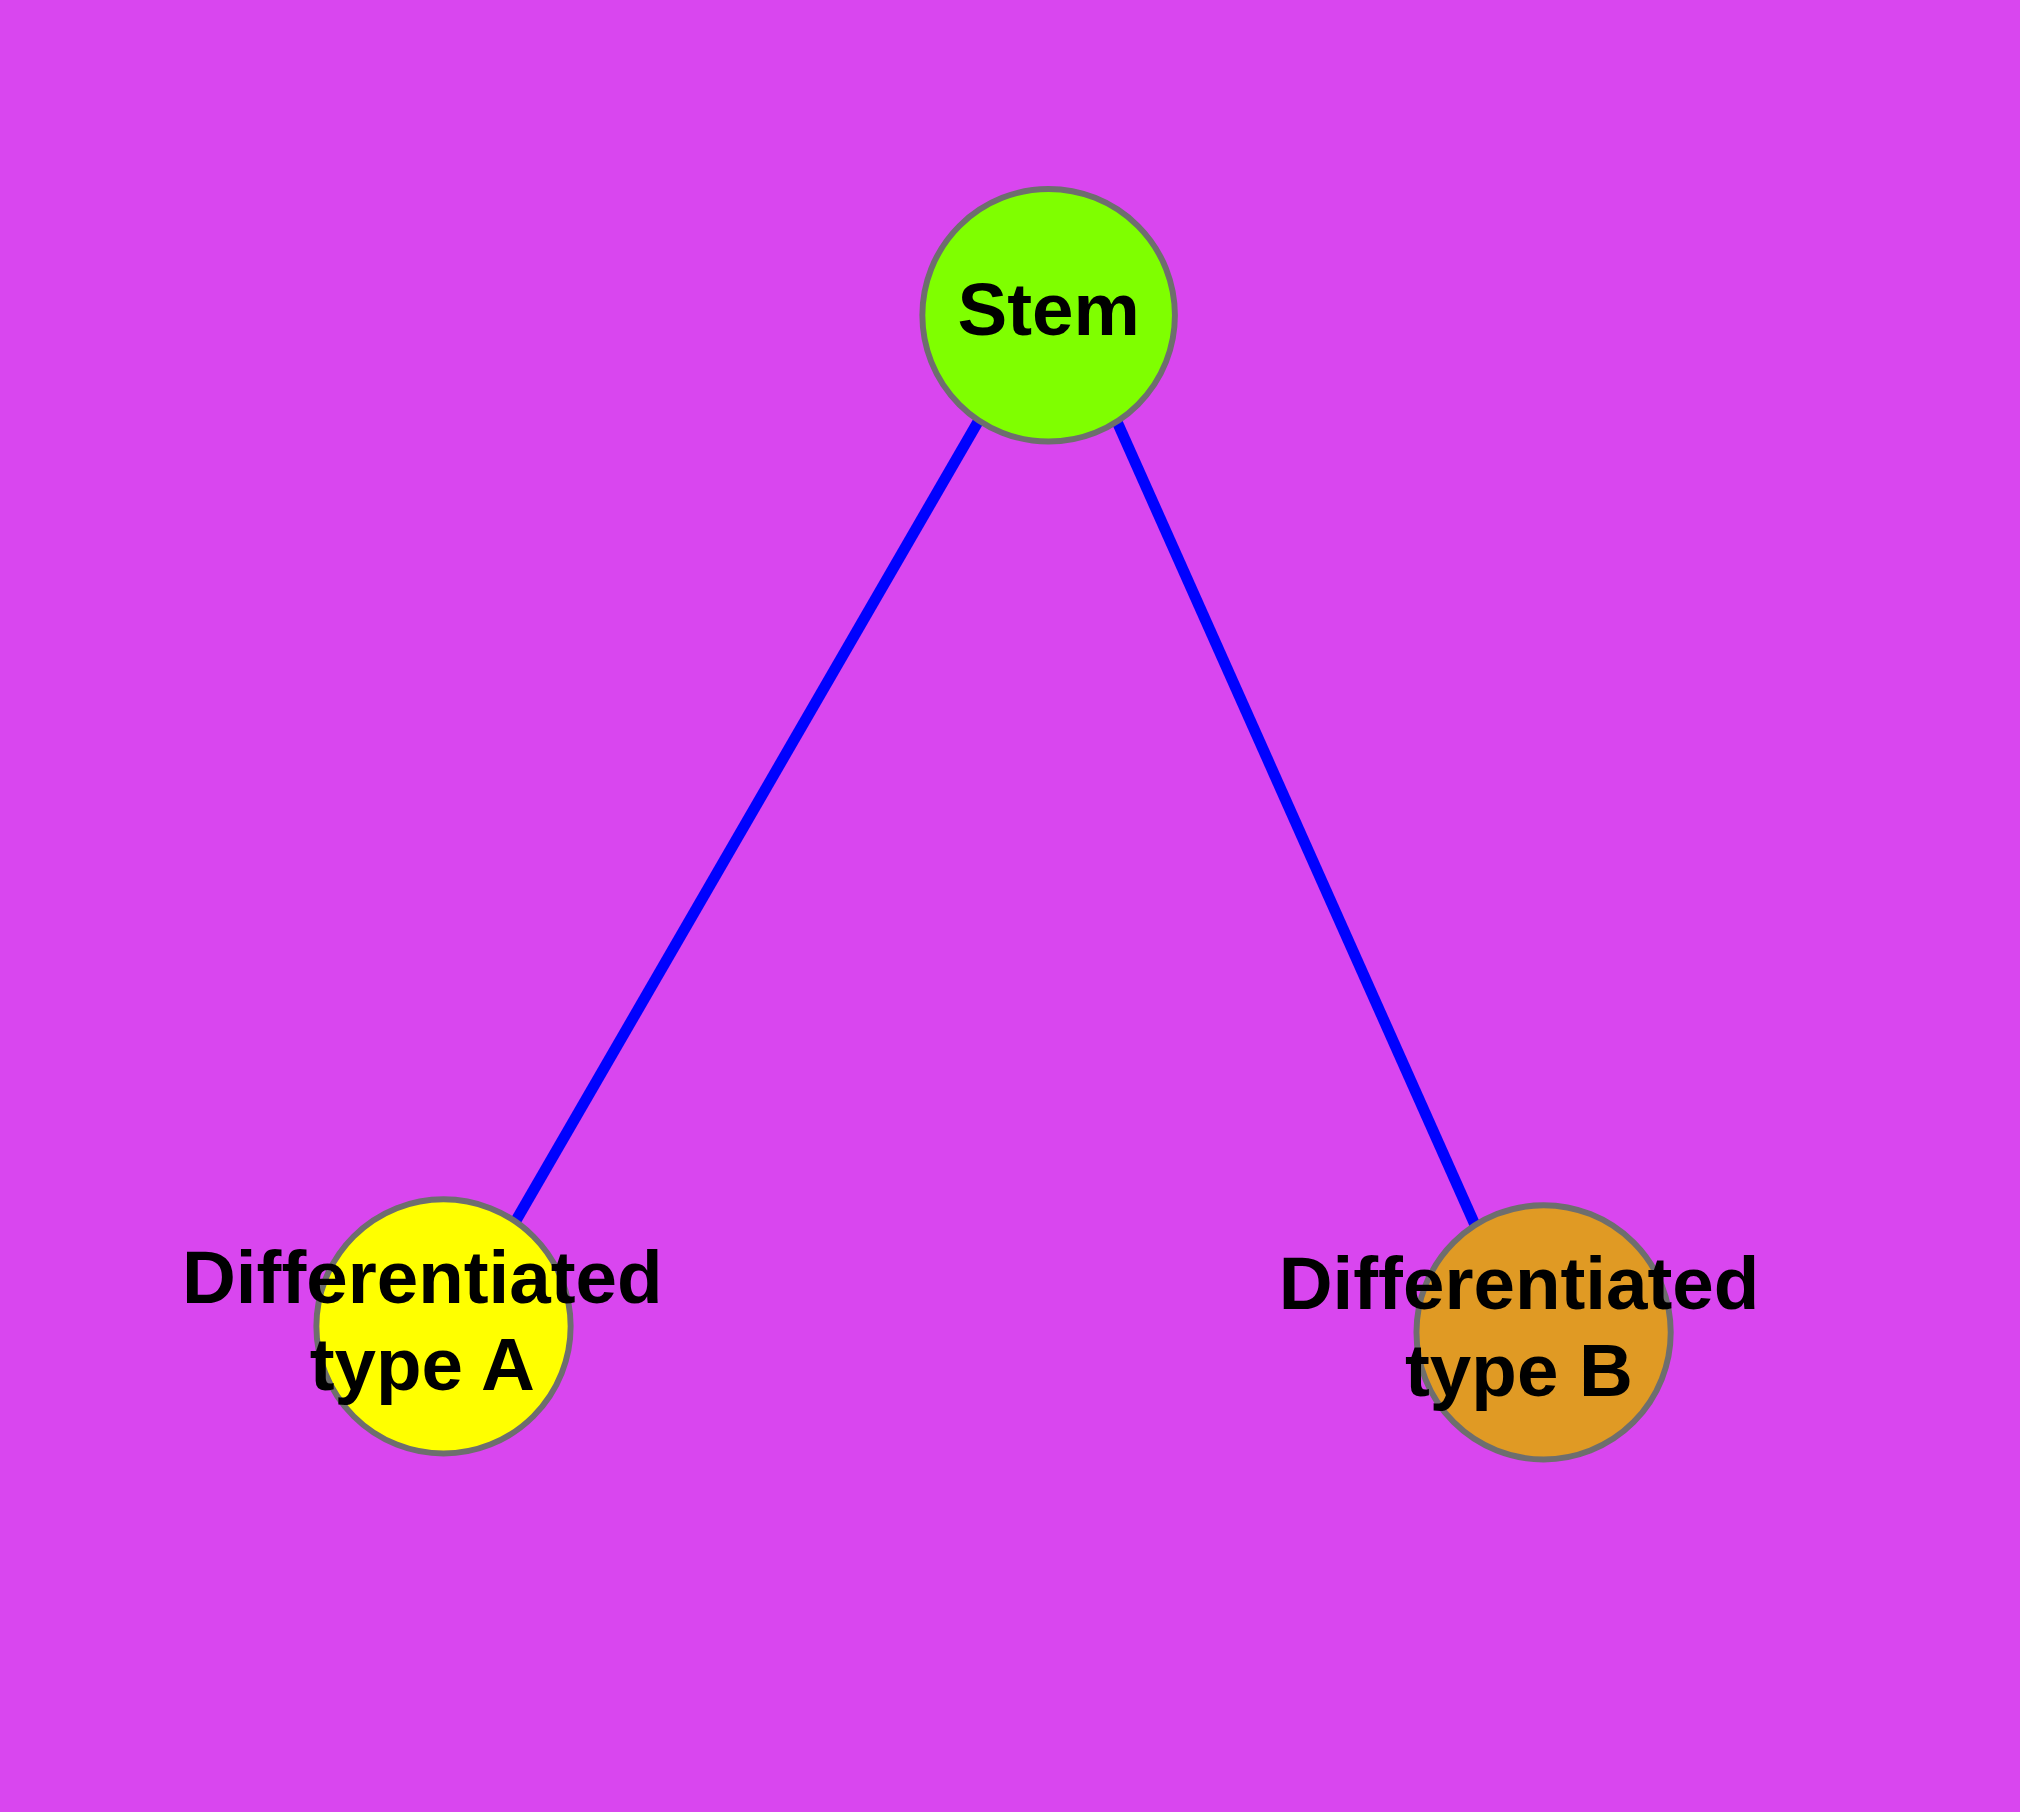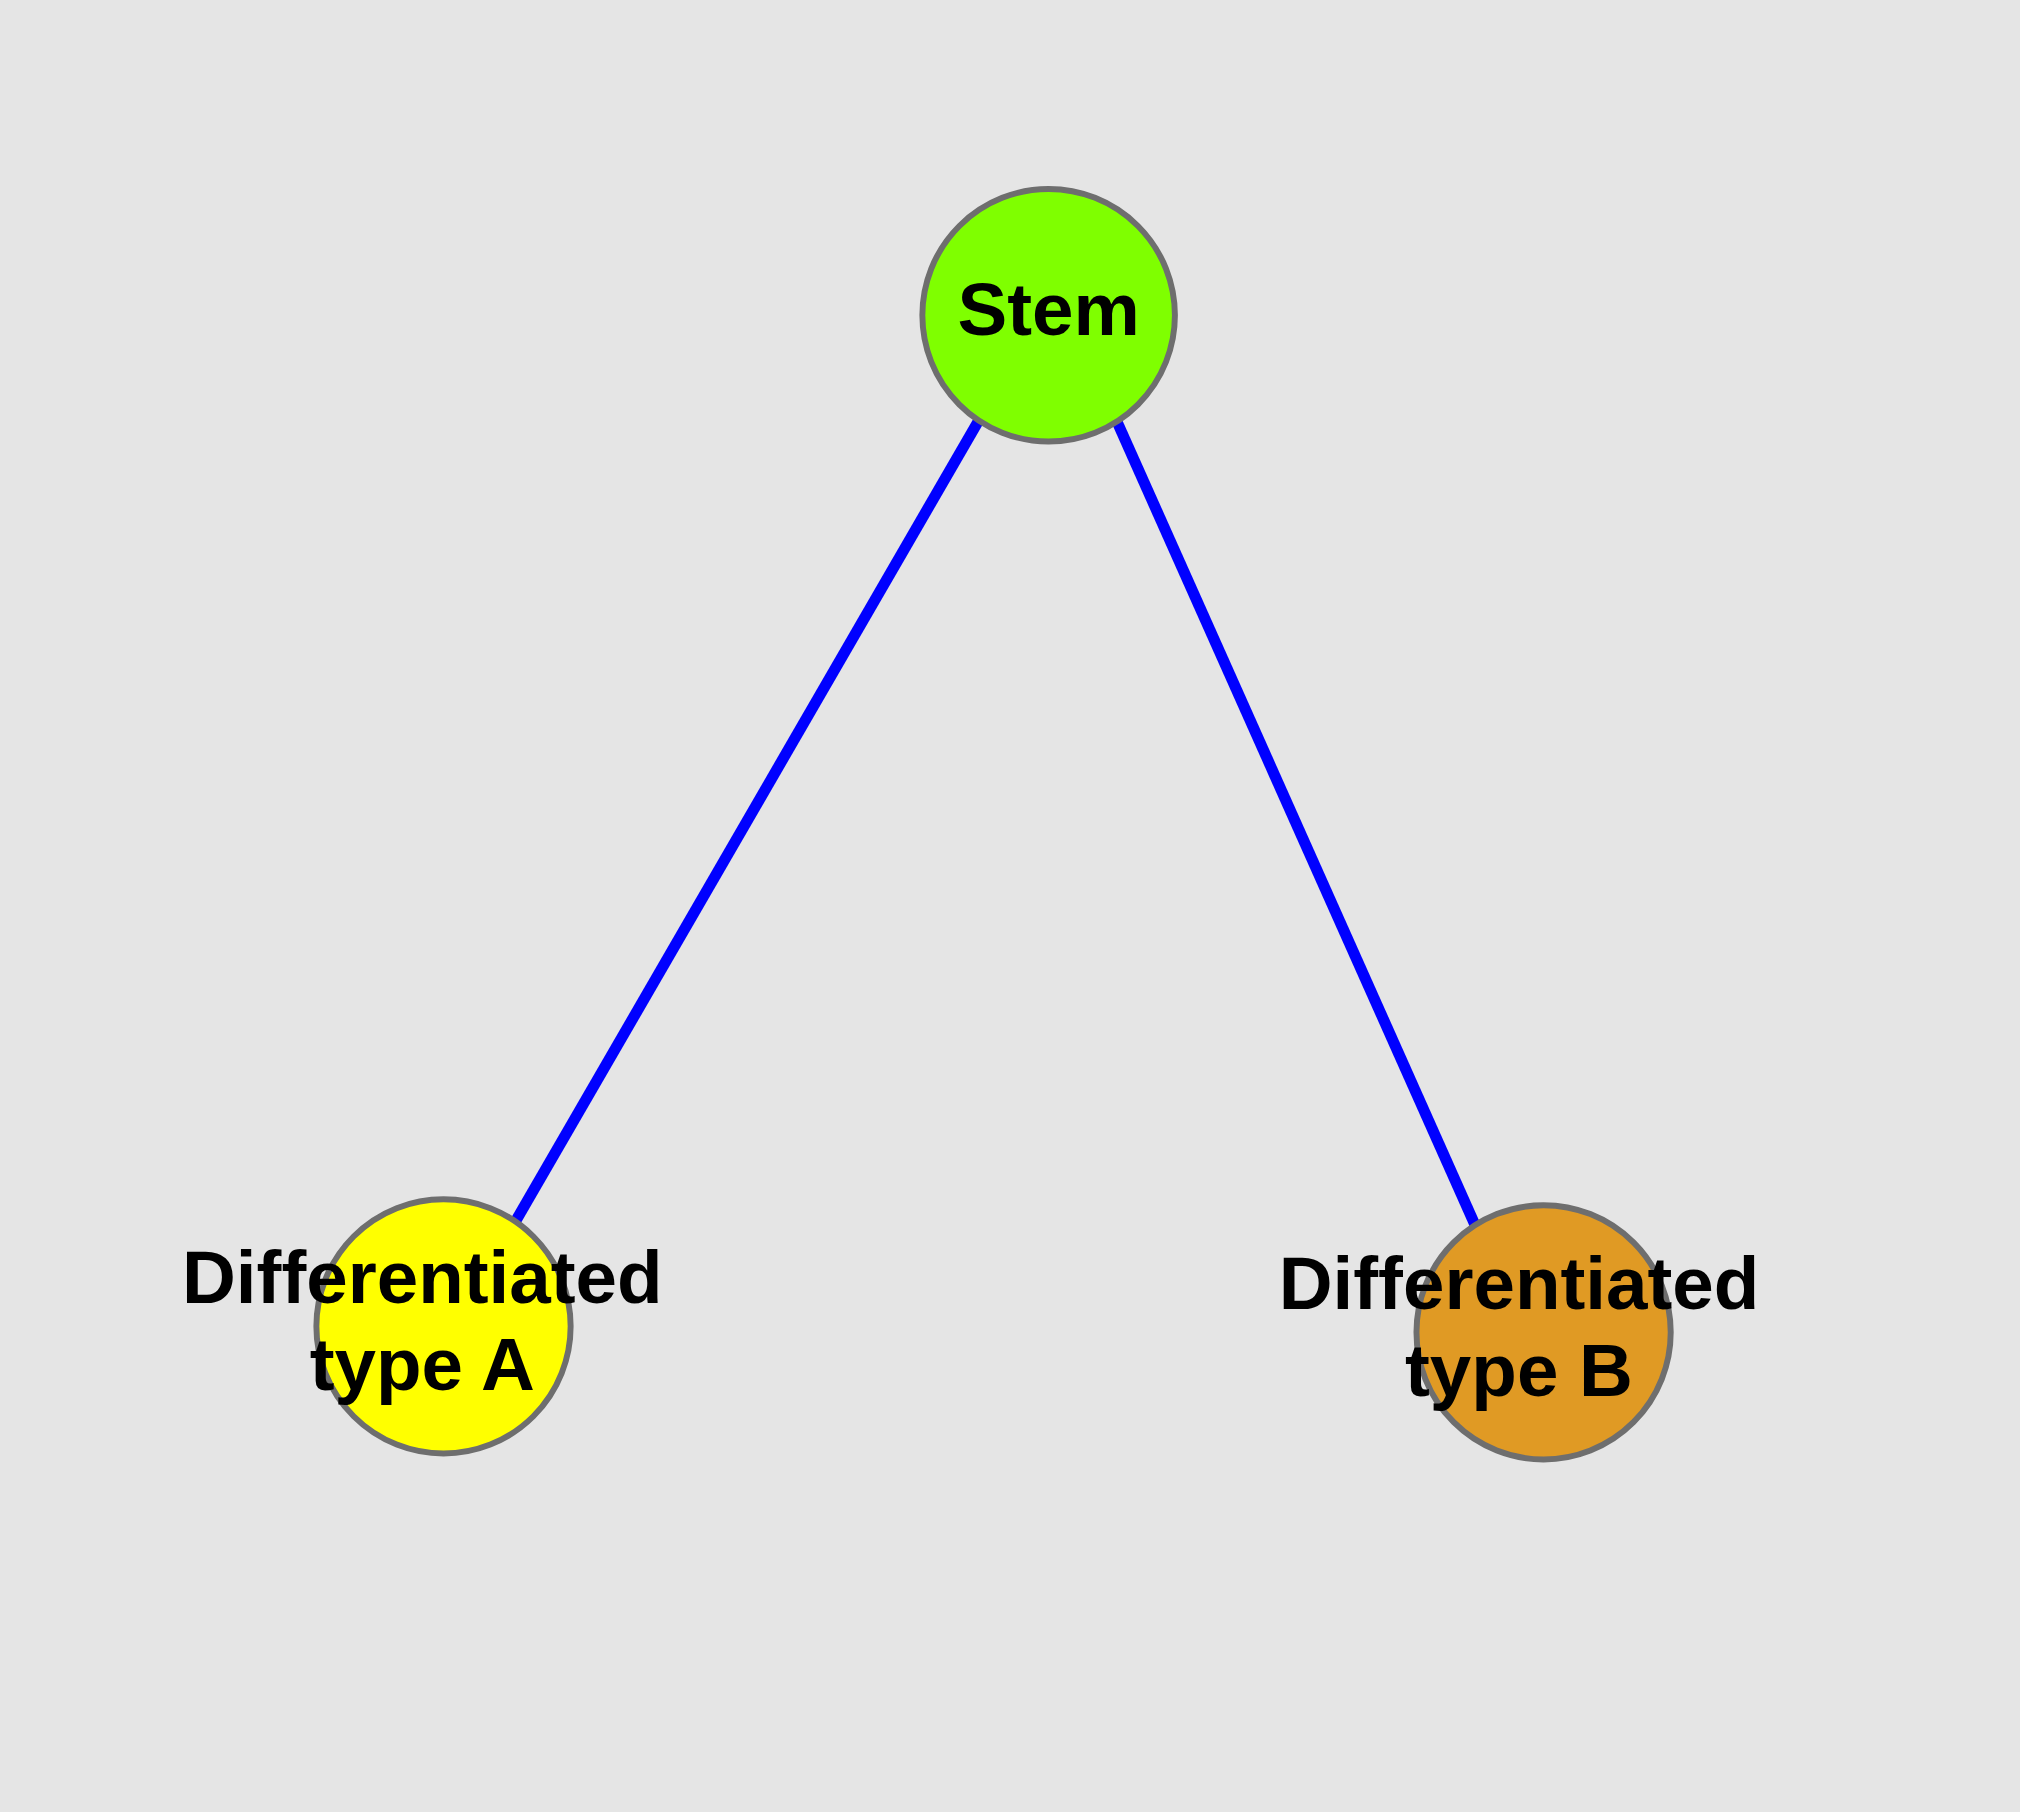--- a/index.html
+++ b/index.html
@@ -32,21 +32,21 @@
     font-weight: bold;
     fill: #000000;
     text-anchor: middle;
     dominant-baseline: middle;
     paint-order: normal;
   }
 </style>
 </head>
 <body>
 
-<div id="graph-canvas" style="background: #e5e5e5;">
+<div id="graph-canvas" style="background: #d946ef;">
   <svg id="graph-svg" viewBox="0 0 2384 2138" xmlns="http://www.w3.org/2000/svg">
     <g id="edges-layer">
         <line x1="1154" y1="497" x2="608" y2="1441" stroke="#0000ff" stroke-width="13" stroke-linecap="butt"></line>
         <line x1="1317" y1="496" x2="1740" y2="1445" stroke="#0000ff" stroke-width="13" stroke-linecap="butt"></line>
       </g>
     <g id="nodes-layer">
         <circle cx="1237" cy="372" r="149" fill="#7fff00" stroke="#6e6e6e" stroke-width="7"></circle>
         <circle cx="523" cy="1565" r="150" fill="#ffff00" stroke="#6e6e6e" stroke-width="7"></circle>
         <circle cx="1821" cy="1572" r="150" fill="#e09a24" stroke="#6e6e6e" stroke-width="7"></circle>
       </g>

